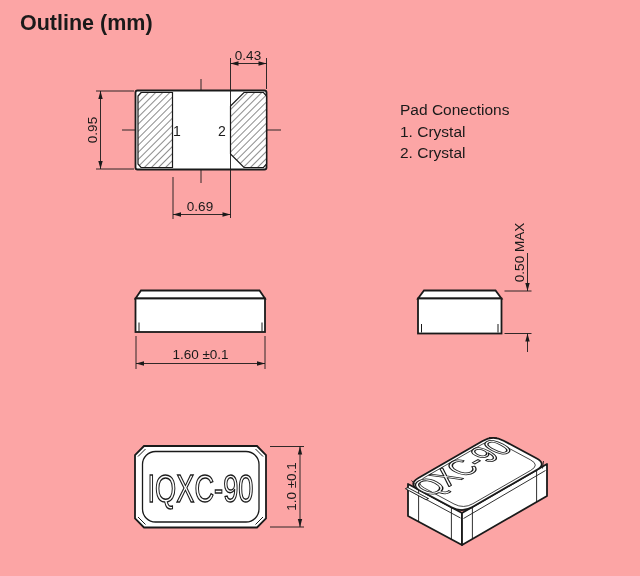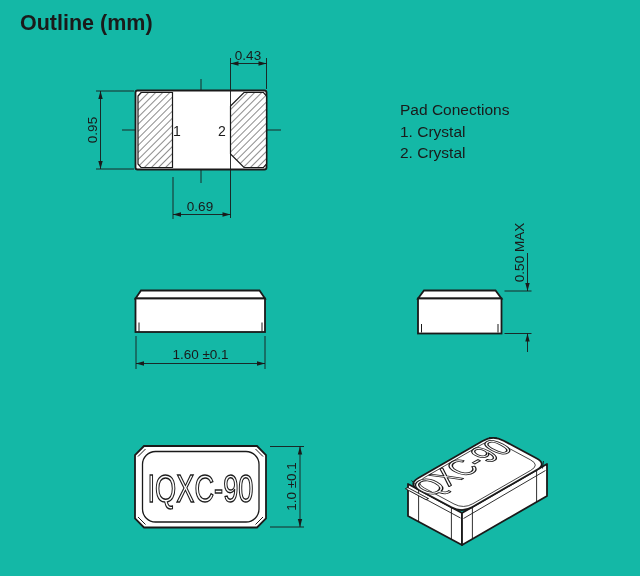--- a/index.html
+++ b/index.html
@@ -1,19 +1,19 @@
 <!DOCTYPE html>
 <html><head>
 <meta charset="utf-8">
 <style>
   html, body { margin: 0; padding: 0; background: #ffffff; }
   .sheet {
     position: relative;
     width: 640px; height: 576px;
-    background: #14b8a6;
+    background: #fca5a5;
     font-family: "Liberation Sans", sans-serif;
     overflow: hidden;
   }
   svg { display: block; }
   text {
     font-family: "Liberation Sans", sans-serif;
     fill: #1a1a1a;
   }
   .dim-text { font-size: 13.5px; }
   .pin-text { font-size: 14px; }

